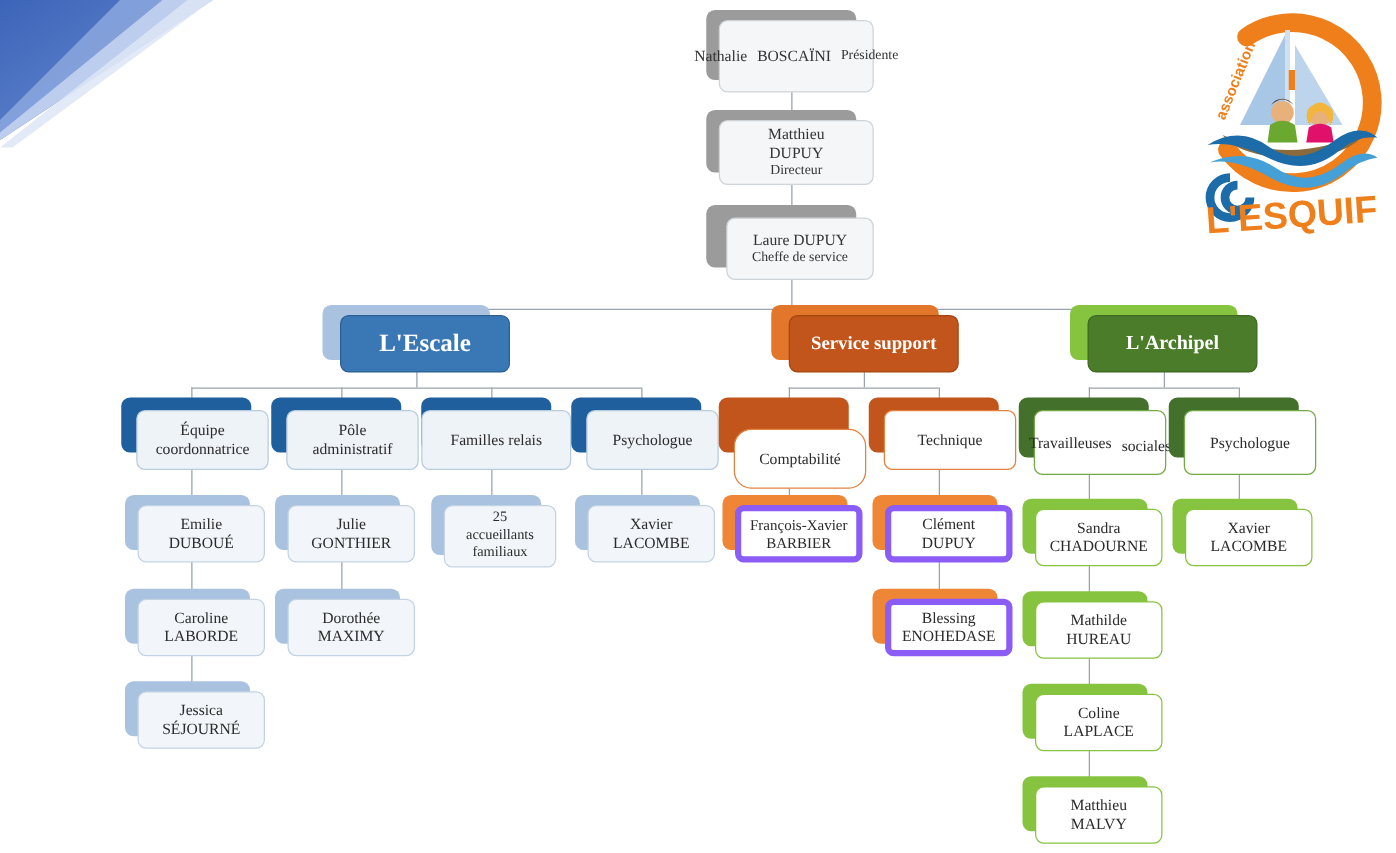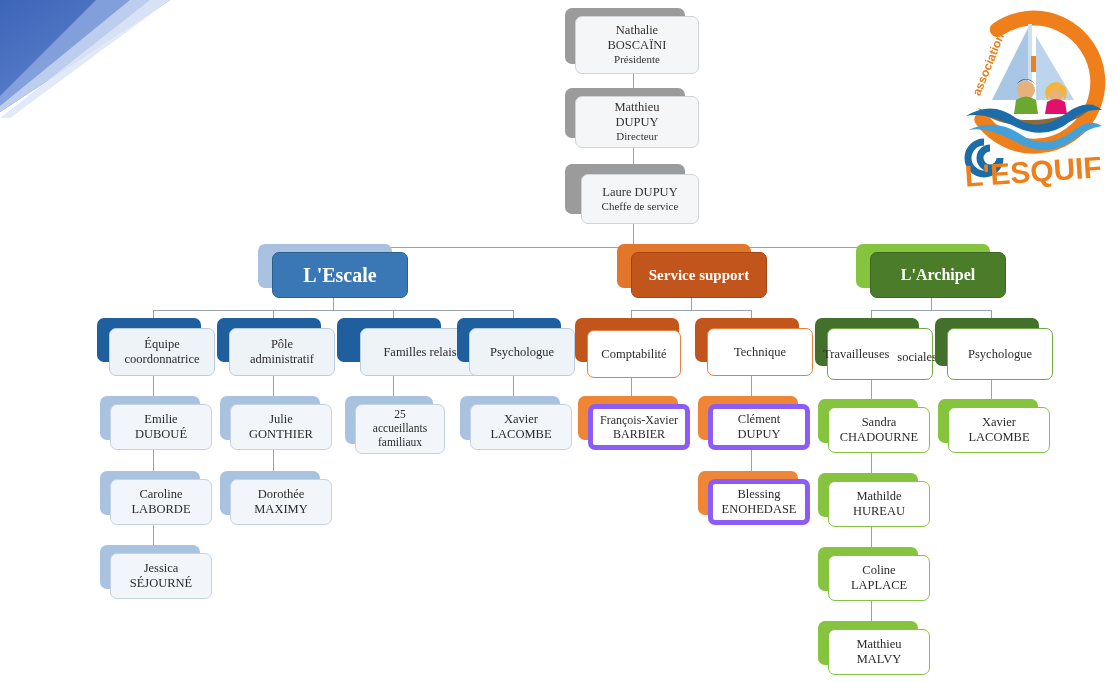--- a/index.html
+++ b/index.html
@@ -163,21 +163,21 @@
 
   <div class="ln lnv" style="left:871px;top:377px;height:24px;"></div>
   <div class="ln lnv" style="left:871px;top:451px;height:24px;"></div>
   <div class="ln lnv" style="left:871px;top:525px;height:24px;"></div>
   <div class="ln lnv" style="left:871px;top:599px;height:24px;"></div>
 
   <div class="ln lnv" style="left:991px;top:377px;height:24px;"></div>
 
   <div class="node" style="left:565px;top:8px;width:134px;height:66px;">
     <div class="shadow g-shadow" style="width:120px;height:56px;"></div>
-    <div class="face g-face" style="left:10px;top:8px;width:124px;height:58px;flex-direction:column;">
+    <div class="face g-face" style="left:10px;top:8px;width:124px;height:58px;flex-direction:row;">
       <span>Nathalie</span>
       <span>BOSCAÏNI</span>
       <span class="role">Présidente</span>
     </div>
   </div>
 
   <div class="node" style="left:565px;top:88px;width:134px;height:60px;">
     <div class="shadow g-shadow" style="width:120px;height:50px;"></div>
     <div class="face g-face" style="left:10px;top:8px;width:124px;height:52px;flex-direction:column;">
       <span>Matthieu</span>
@@ -224,21 +224,21 @@
   </div>
   <div class="node" style="left:217px;top:318px;width:118px;height:58px;">
     <div class="shadow b2-shadow" style="width:104px;height:44px;"></div>
     <div class="face b2-face" style="left:12px;top:10px;width:106px;height:48px;flex-direction:column;">
       <span>Pôle</span>
       <span>administratif</span>
     </div>
   </div>
   <div class="node" style="left:337px;top:318px;width:118px;height:58px;">
     <div class="shadow b2-shadow" style="width:104px;height:44px;"></div>
-    <div class="face b2-face" style="left:23px;top:10px;width:120px;height:48px;flex-direction:column;">
+    <div class="face b2-face" style="left:0;top:10px;width:120px;height:48px;flex-direction:column;">
       <span>Familles relais</span>
     </div>
   </div>
   <div class="node" style="left:457px;top:318px;width:118px;height:58px;">
     <div class="shadow b2-shadow" style="width:104px;height:44px;"></div>
     <div class="face b2-face" style="left:12px;top:10px;width:106px;height:48px;flex-direction:column;">
       <span>Psychologue</span>
     </div>
   </div>
 
@@ -291,21 +291,21 @@
   <div class="node" style="left:460px;top:396px;width:112px;height:54px;">
     <div class="shadow b3-shadow" style="width:100px;height:44px;"></div>
     <div class="face b3-face" style="left:10px;top:8px;width:102px;height:46px;flex-direction:column;">
       <span>Xavier</span>
       <span>LACOMBE</span>
     </div>
   </div>
 
   <div class="node" style="left:575px;top:318px;width:118px;height:58px;">
     <div class="shadow o2-shadow" style="width:104px;height:44px;"></div>
-    <div class="face o2-face" style="left:12px;top:12px;width:94px;height:48px;flex-direction:column;">
+    <div class="face o2-face" style="left:12px;top:25px;width:106px;height:48px;flex-direction:column;border-radius:14px;">
       <span>Comptabilité</span>
     </div>
   </div>
   <div class="node" style="left:695px;top:318px;width:118px;height:58px;">
     <div class="shadow o2-shadow" style="width:104px;height:44px;"></div>
     <div class="face o2-face" style="left:12px;top:10px;width:106px;height:48px;flex-direction:column;">
       <span>Technique</span>
     </div>
   </div>
 

